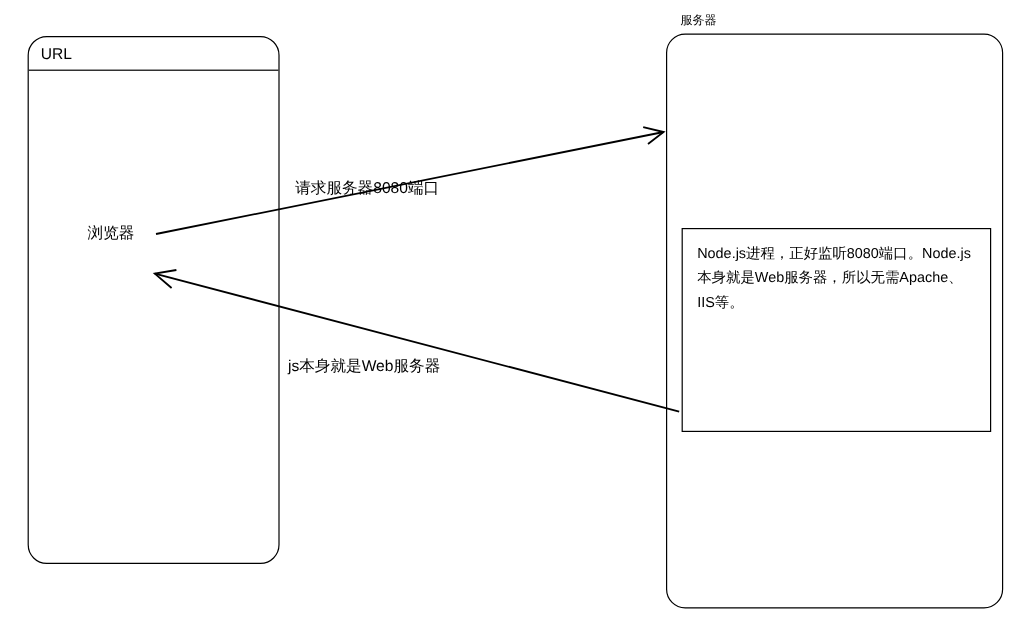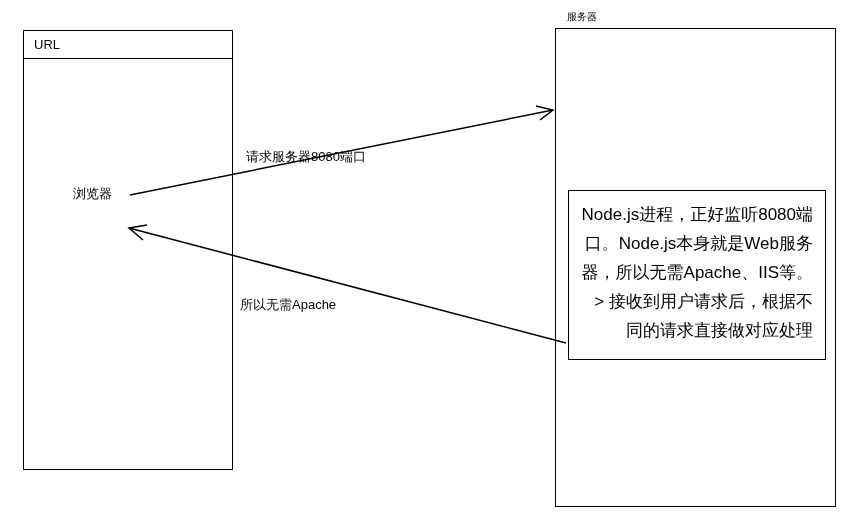--- a/index.html
+++ b/index.html
@@ -8,42 +8,41 @@
       height: 516px;
       position: relative;
       font-family: "Microsoft YaHei", Arial, sans-serif;
       font-size: 13px;
       color: #000;
       background: #fff;
     }
     .box {
       position: absolute;
       border: 1.5px solid #000;
-      border-radius: 0;
+      border-radius: 16px;
     }
     .url-header {
       border-bottom: 1.5px solid #000;
       padding: 6px 10px;
       font-size: 13px;
     }
     .browser-label {
       position: absolute;
       font-size: 13px;
     }
     .server-label {
       position: absolute;
       font-size: 10px;
     }
     .inner-box {
       position: absolute;
       border: 1.5px solid #000;
       padding: 10px 12px;
-      font-size: 17px;
+      font-size: 12px;
       line-height: 1.7;
-      text-align: right;
     }
     .arrow-label {
       position: absolute;
       font-size: 13px;
     }
     svg.arrows {
       position: absolute;
       top: 0;
       left: 0;
       pointer-events: none;
@@ -57,25 +56,24 @@
     <span>URL</span>
   </div>
 </div>
 <div class="browser-label" style="left:73px; top:185px;">浏览器</div>
 
 <div class="server-label" style="left:567px; top:10px;">服务器</div>
 <div class="box" style="left:555px; top:28px; width:281px; height:479px;"></div>
 
 <div class="inner-box" style="left:568px; top:190px; width:258px; height:170px;">
   <div>Node.js进程，正好监听8080端口。Node.js本身就是Web服务器，所以无需Apache、IIS等。</div>
-  <div>&gt; 接收到用户请求后，根据不同的请求直接做对应处理</div>
 </div>
 
 <div class="arrow-label" style="left:246px; top:148px;">请求服务器8080端口</div>
-<div class="arrow-label" style="left:240px; top:296px;">所以无需Apache</div>
+<div class="arrow-label" style="left:240px; top:296px;">js本身就是Web服务器</div>
 
 <svg class="arrows" width="842" height="516">
 
   <g>
     <line x1="130" y1="195" x2="553" y2="110" stroke="#000" stroke-width="1.5"></line>
 
     <polyline points="536,106 553,110 540,120" fill="none" stroke="#000" stroke-width="1.5"></polyline>
   </g>
 
   <g>

